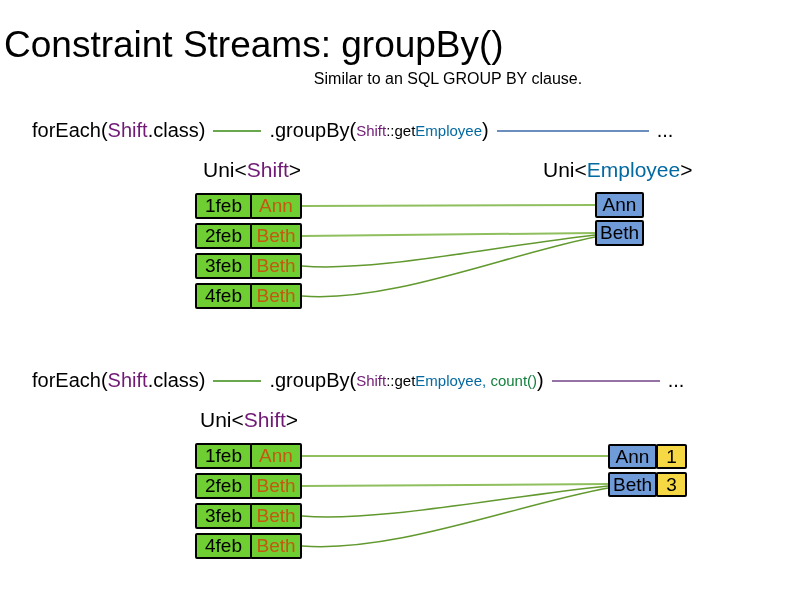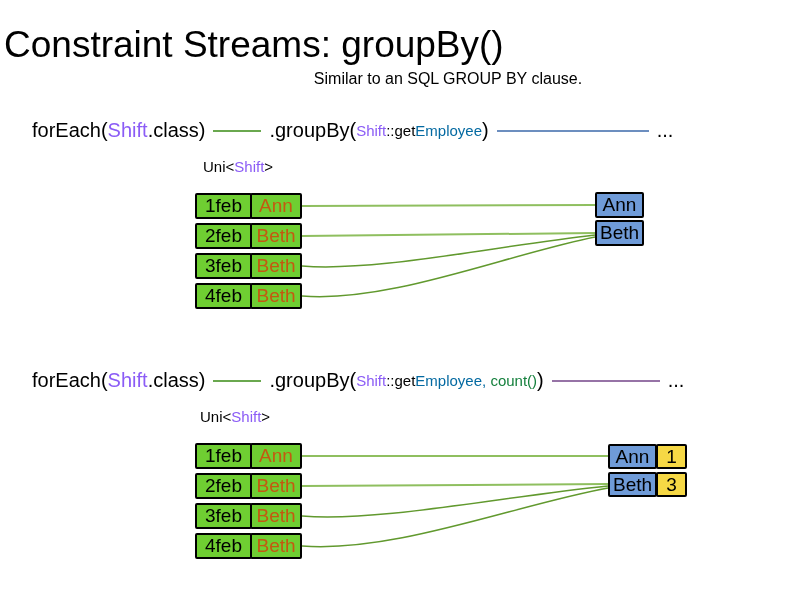--- a/index.html
+++ b/index.html
@@ -7,29 +7,29 @@
     position:relative; width:800px; height:600px; background:#ffffff; overflow:hidden;
     font-family:"Liberation Sans","DejaVu Sans",sans-serif; color:#000;
   }
   .title { position:absolute; top:20px; left:0; width:800px; text-align:left;
            font-size:37px; font-weight:400; margin:4px; }
   .subtitle { position:absolute; top:70px; left:0; width:800px; text-align:center;
               font-size:16px; margin:0;padding-left:48px; }
   .code { position:absolute; left:32px; display:flex; align-items:center;
           font-size:20px; white-space:pre; }
   .sm { font-size:15px; }
-  .green { color:#8b5cf6; }
+  .green { color:#701a75; }
   .blue  { color:#0369a1; }
   .gold  { color:#15803d; }
   .orange{ color:#c45911; }
   .seg { align-self:center; height:2px; margin:0 8px; }
   .seg-green  { width:48px;  background:#6aa84f; }
   .seg-blue   { width:152px; background:#6c8ebf; }
   .seg-purple { width:108px; background:#9673a6; }
-  .tlabel { position:absolute; font-size:15px; white-space:pre; }
+  .tlabel { position:absolute; font-size:21px; white-space:pre; }
   .box { position:absolute; box-sizing:border-box; border:2px solid #000; border-radius:2px;
          display:flex; align-items:center; justify-content:center; font-size:19px; z-index:2; }
   .box-green  { background:#6fce32; }
   .box-blue   { background:#6f9bd8; }
   .box-yellow { background:#f6d845; }
   .wires { position:absolute; left:0; top:0; z-index:1; }
 </style>
 </head>
 <body>
 
@@ -57,20 +57,21 @@
     <span>.groupBy(</span>
     <span class="sm green">Shift</span>
     <span class="sm">::get</span>
     <span class="sm blue">Employee</span>
     <span>)</span>
     <span class="seg seg-blue"></span>
     <span>...</span>
   </div>
 
   <div class="tlabel" style="left:203px;top:158px"><span>Uni&lt;</span><span class="green">Shift</span><span>&gt;</span></div>
+  <div class="tlabel" style="left:543px;top:158px"><span>Uni&lt;</span><span class="blue">Employee</span><span>&gt;</span></div>
 
   <div class="box box-green" style="left:195px;top:193px;width:57px;height:26px">1feb</div>
   <div class="box box-green orange" style="left:250px;top:193px;width:52px;height:26px">Ann</div>
   <div class="box box-green" style="left:195px;top:223px;width:57px;height:26px">2feb</div>
   <div class="box box-green orange" style="left:250px;top:223px;width:52px;height:26px">Beth</div>
   <div class="box box-green" style="left:195px;top:253px;width:57px;height:26px">3feb</div>
   <div class="box box-green orange" style="left:250px;top:253px;width:52px;height:26px">Beth</div>
   <div class="box box-green" style="left:195px;top:283px;width:57px;height:26px">4feb</div>
   <div class="box box-green orange" style="left:250px;top:283px;width:52px;height:26px">Beth</div>
 

